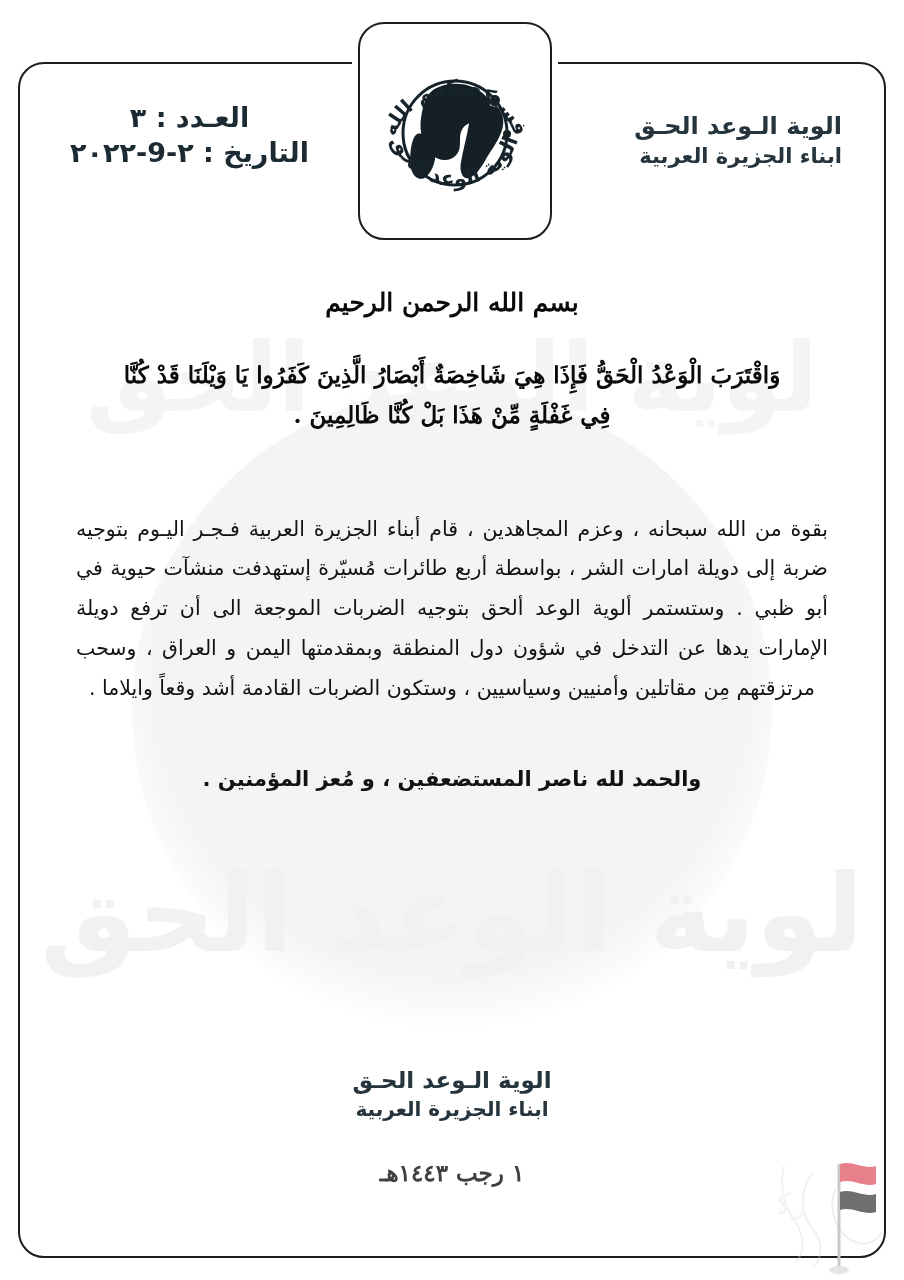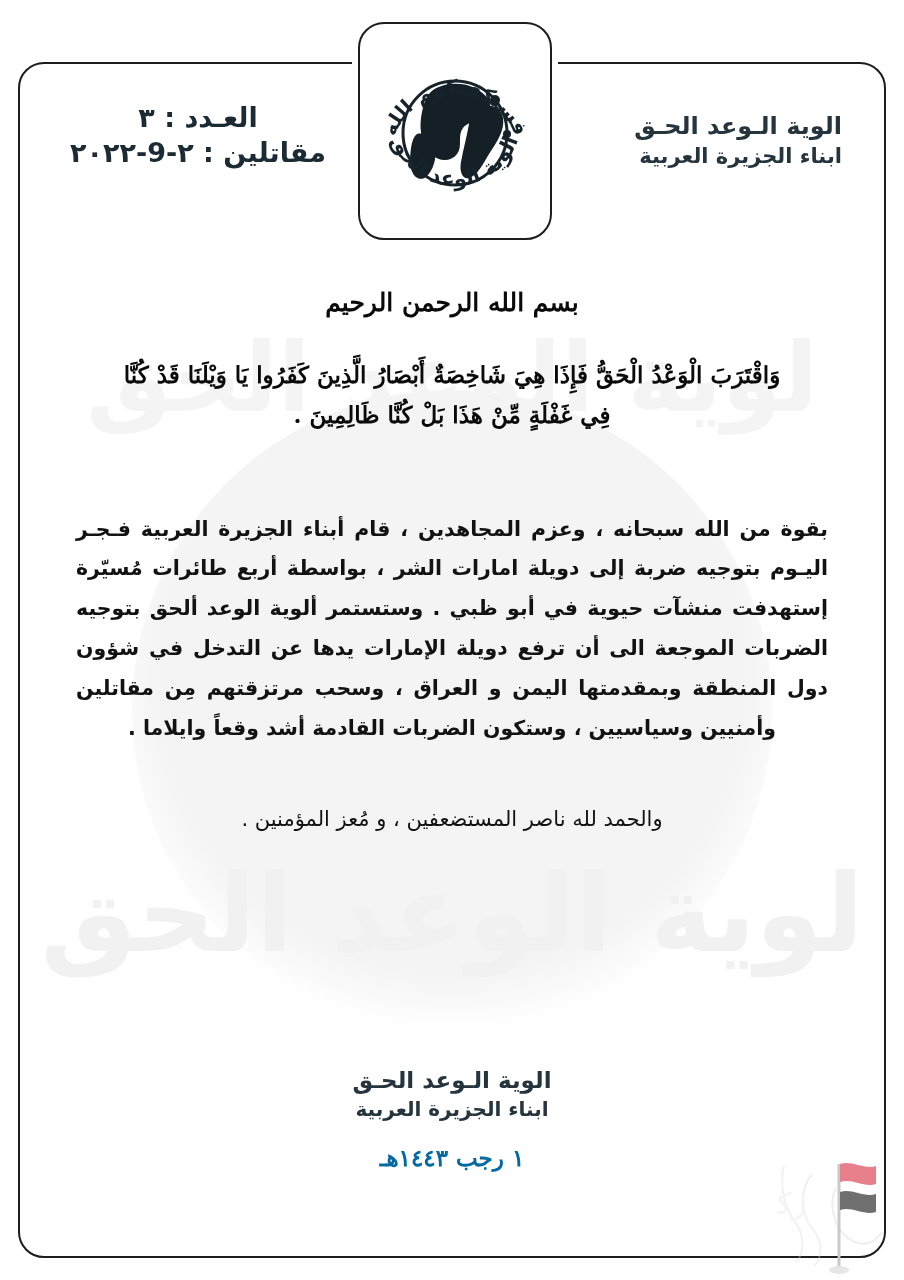--- a/index.html
+++ b/index.html
@@ -151,29 +151,29 @@
     font-size: 23px;
     font-weight: bold;
     line-height: 1.75;
     color: #0a0a0a;
   }
   .paragraph {
     margin: 74px 58px 0 58px;
     text-align: justify;
     text-align-last: center;
     font-size: 20.5px;
-    font-weight: bold;
+    font-weight: normal;
     line-height: 1.95;
     color: #121212;
   }
   .closing {
     margin: 58px 58px 0 58px;
     text-align: center;
     font-size: 21px;
-    font-weight: normal;
+    font-weight: bold;
     color: #121212;
   }
 
   
   .footer {
     position: absolute;
     left: 0;
     top: 1065px;
     width: 904px;
     text-align: center;
@@ -185,22 +185,22 @@
     font-weight: bold;
     line-height: 1.36;
   }
   .footer .f2 {
     color: #25343d;
     font-size: 20px;
     font-weight: bold;
     line-height: 1.36;
   }
   .footer .f3 {
-    margin-top: 21px;
-    color: #0369a1;
+    margin-top: 36px;
+    color: #404040;
     font-size: 23px;
     font-weight: bold;
     font-family: "DejaVu Serif", "Liberation Serif", serif;
   }
 
   
   .corner-stamp {
     position: absolute;
     right: 4px;
     bottom: 2px;
@@ -228,21 +228,21 @@
       <div class="l1">الوية الـوعد الحـق</div>
       <div class="l2">ابناء الجزيرة العربية</div>
     </div>
 
     <div class="header-left">
       <div class="row">
         <span>العـدد :</span>
         <span>٣</span>
       </div>
       <div class="row">
-        <span>مقاتلين :</span>
+        <span>التاريخ :</span>
         <span>٢-9-٢٠٢٢</span>
       </div>
     </div>
   </div>
 
   <div class="logo-card">
     <div class="logo-inner">
       <svg class="logo-svg" width="168" height="186" viewBox="0 0 168 186">
         <defs>
           <path id="arcTop" d="M 22,104 A 64,64 0 0 1 146,104" fill="none"></path>

